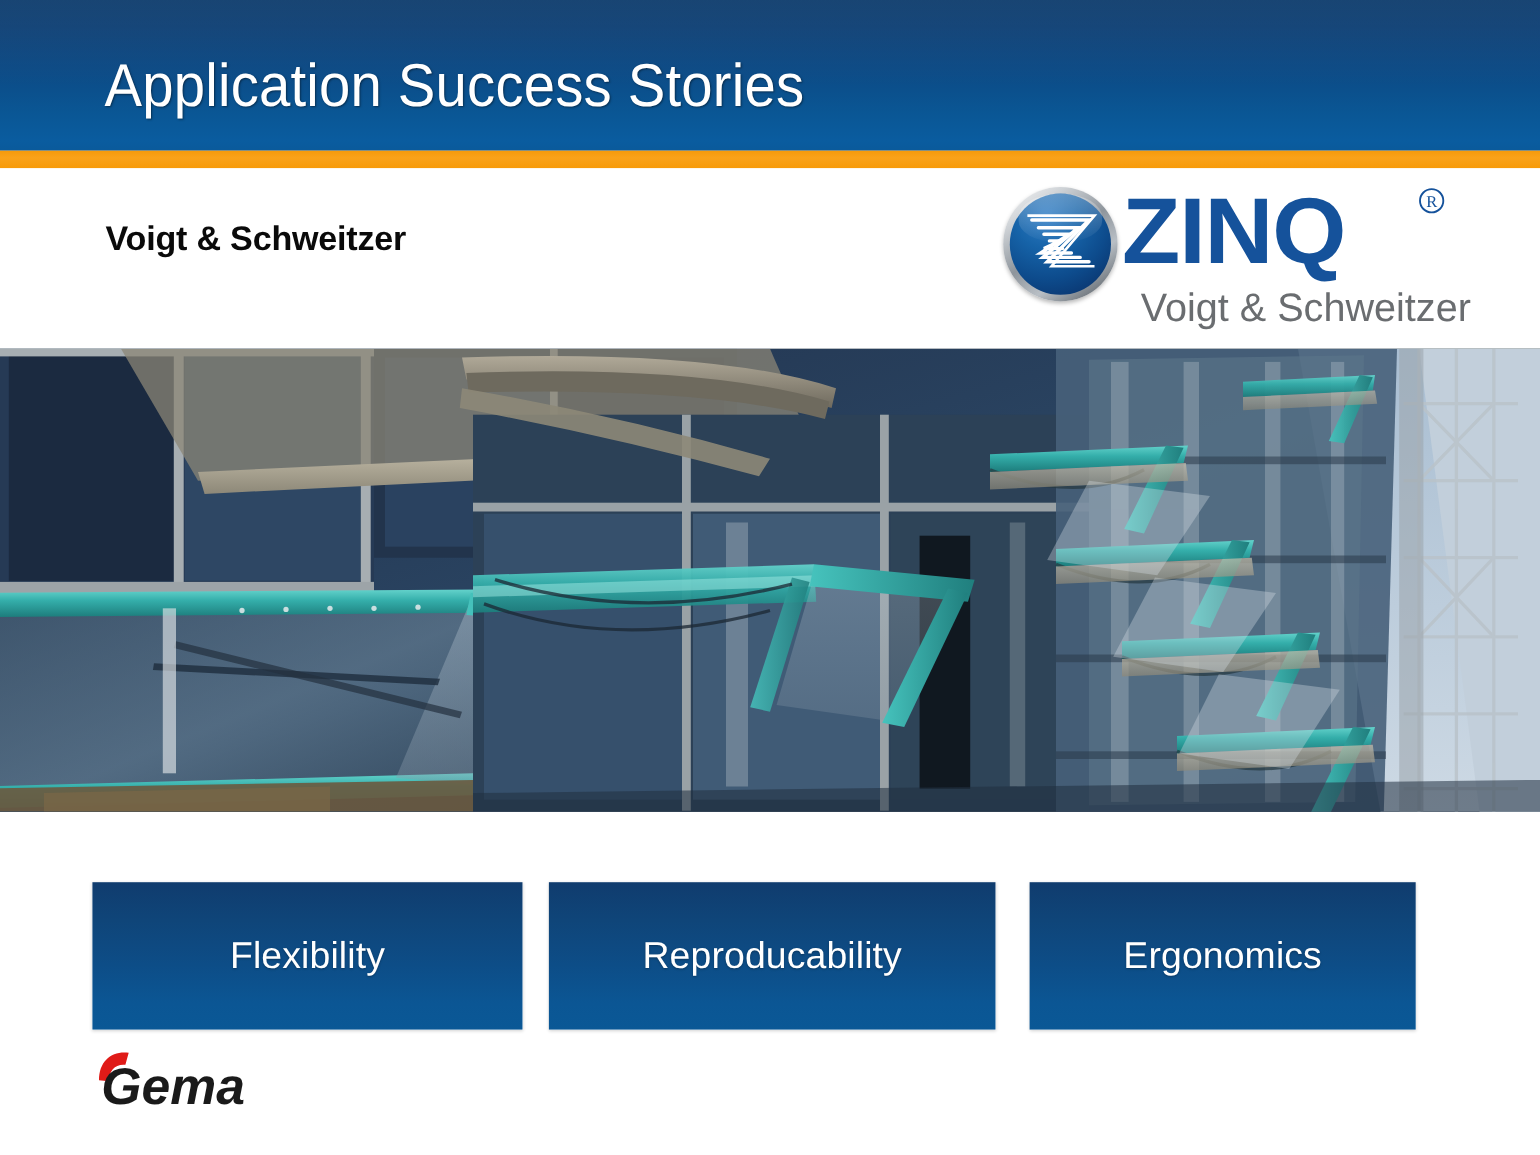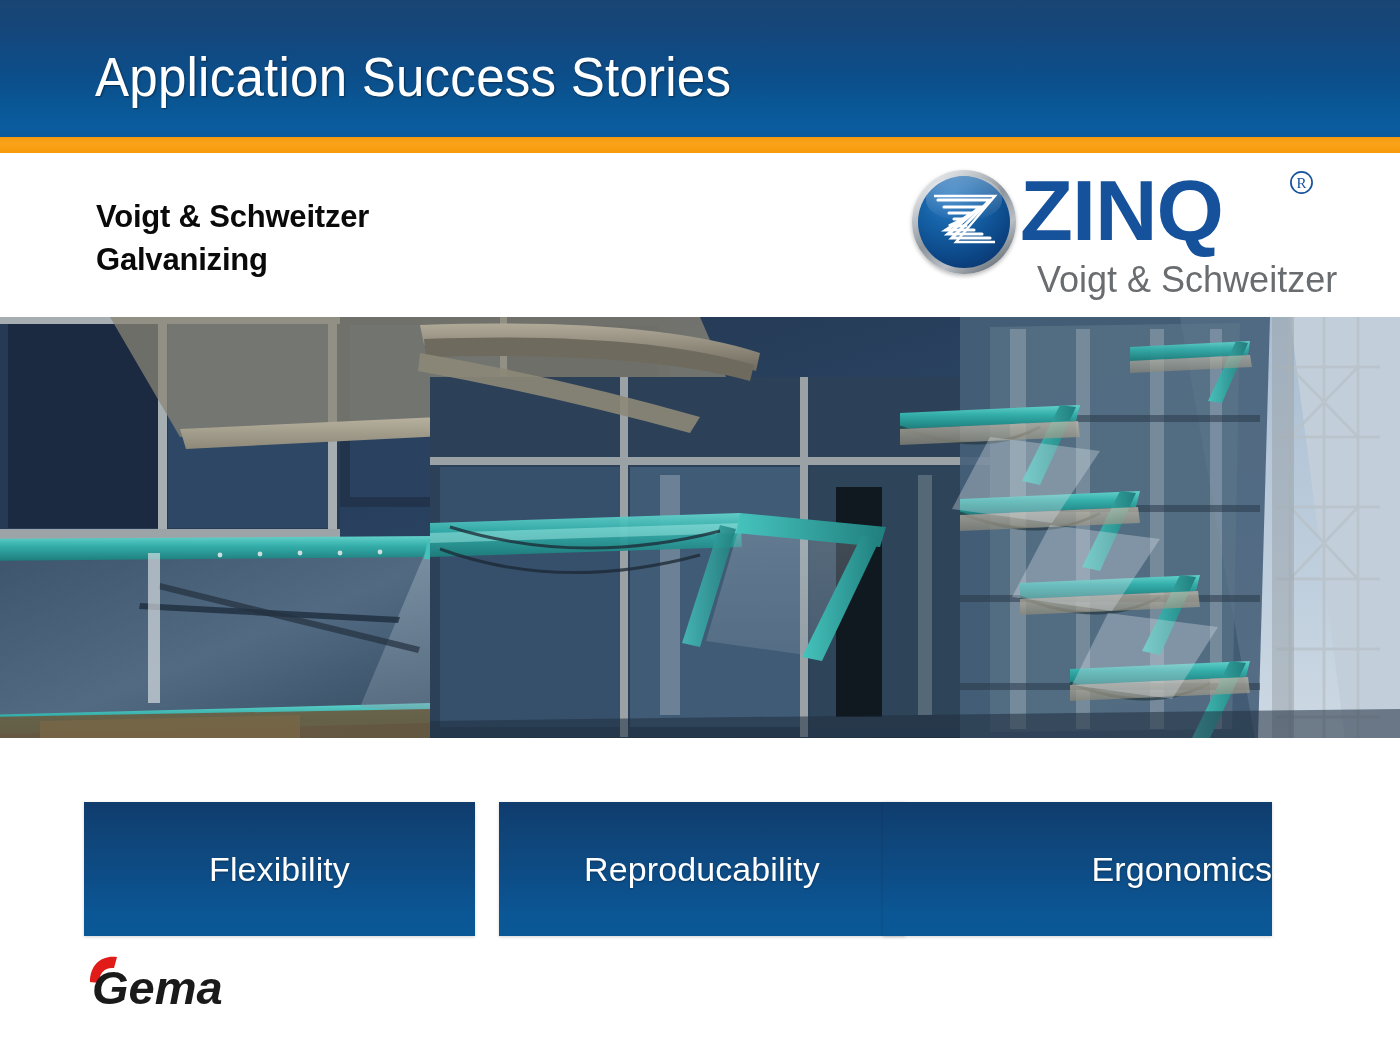--- a/index.html
+++ b/index.html
@@ -202,21 +202,21 @@
   .feat-btn span {
     font-size: 34px;
     line-height: 38px;
     font-weight: 400;
     letter-spacing: 0.1px;
     text-shadow: 0 1px 2px rgba(0,0,0,0.30);
     white-space: nowrap;
   }
   .btn-1 { left: 84px;  width: 391px; }
   .btn-2 { left: 499px; width: 406px; }
-  .btn-3 { left: 883px; width: 389px; justify-content: flex-end; }
+  .btn-3 { left: 936px; width: 351px; }
 
   
   .gema-logo {
     position: absolute;
     left: 84px;
     top: 954px;
     width: 170px;
     height: 58px;
     font-style: italic;
   }
@@ -229,21 +229,20 @@
 
   <div class="header-band">
     <div class="header-sheen"></div>
     <div class="slide-title">Application Success Stories</div>
   </div>
   <div class="accent-bar"></div>
 
   <div class="subtitle-strip">
     <div class="subtitle-text">
       <span>Voigt &amp; Schweitzer</span>
-      <span class="line2">Galvanizing</span>
     </div>
   </div>
 
   <div class="zinq-logo">
 
     <div class="zinq-medal-wrap">
       <div class="zinq-medal-ring"></div>
       <div class="zinq-medal-face">
         <svg width="92" height="92" viewBox="0 0 92 92" aria-hidden="true">
           <g fill="none" stroke="#ffffff" stroke-width="3.1" stroke-linecap="round">

